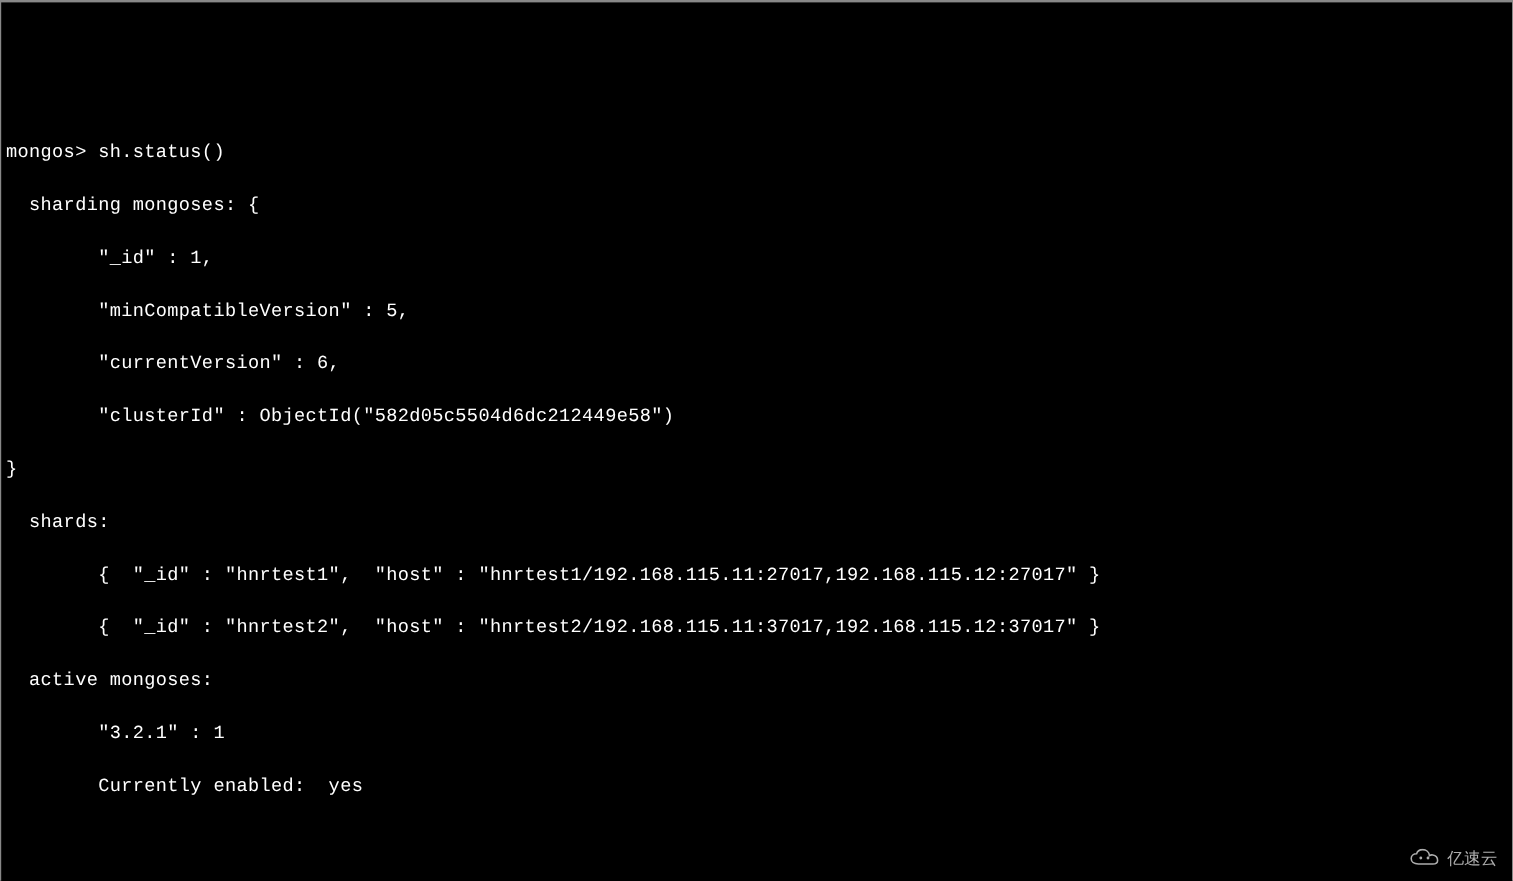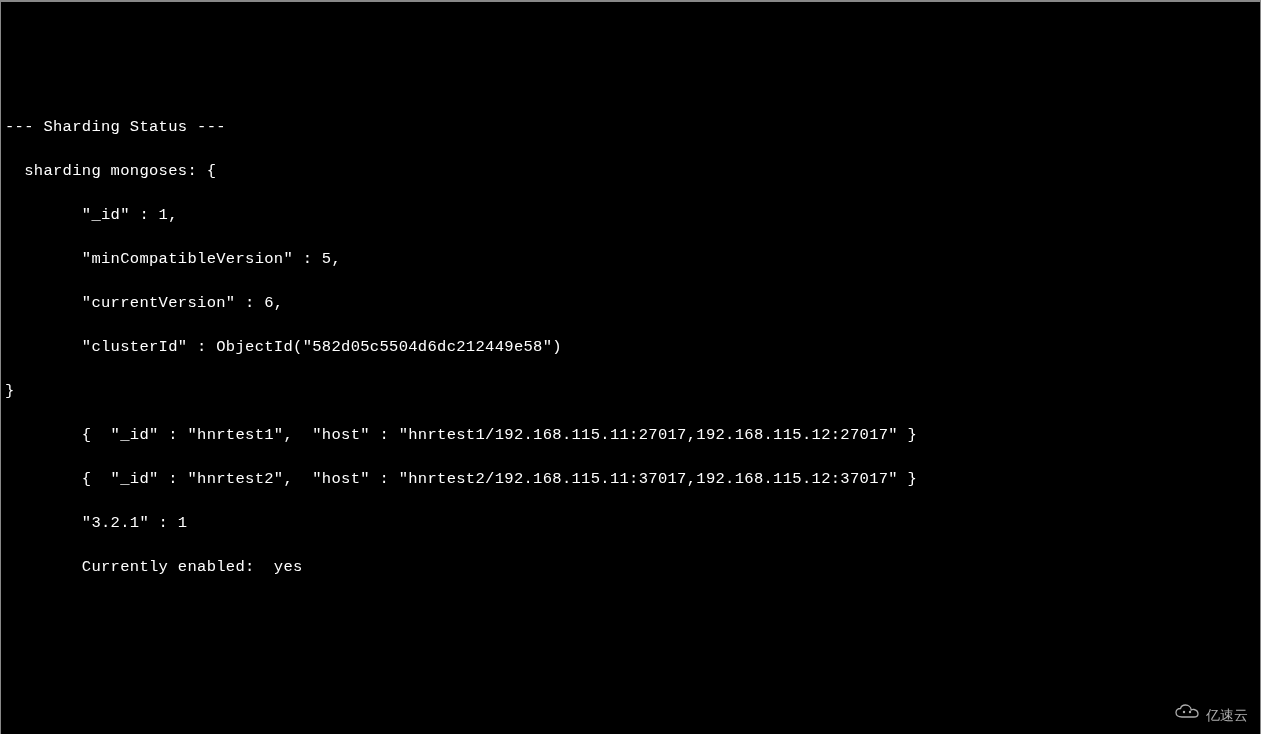--- a/index.html
+++ b/index.html
@@ -30,21 +30,21 @@
       display: block;
     }
     .watermark {
       position: absolute;
       right: 12px;
       bottom: 8px;
       color: #cccccc;
       font-family: sans-serif;
       font-size: 14px;
       display: flex;
-      align-items: flex-start;
+      align-items: center;
       gap: 4px;
       opacity: 0.85;
     }
     .watermark-icon {
       display: inline-flex;
       align-items: center;
     }
     .watermark-icon svg {
       width: 28px;
       height: 16px;
@@ -52,29 +52,31 @@
       fill: none;
       stroke-width: 1.3;
     }
   </style>
 </head>
 <body>
 
 
 
 <div class="terminal">
-<span class="line">--- Sharding Status --- </span>
+<span class="line"><span>mongos&gt; </span><span>sh.status()</span></span>
 <span class="line">  sharding mongoses: {</span>
 <span class="line">        "_id" : 1,</span>
 <span class="line">        "minCompatibleVersion" : 5,</span>
 <span class="line">        "currentVersion" : 6,</span>
 <span class="line">        "clusterId" : ObjectId("582d05c5504d6dc212449e58")</span>
 <span class="line">}</span>
+<span class="line">  shards:</span>
 <span class="line">        {  "_id" : "hnrtest1",  "host" : "hnrtest1/192.168.115.11:27017,192.168.115.12:27017" }</span>
 <span class="line">        {  "_id" : "hnrtest2",  "host" : "hnrtest2/192.168.115.11:37017,192.168.115.12:37017" }</span>
+<span class="line">  active mongoses:</span>
 <span class="line">        "3.2.1" : 1</span>
 <span class="line">        Currently enabled:  yes</span>
 
 
 
 
 
 
 
 

